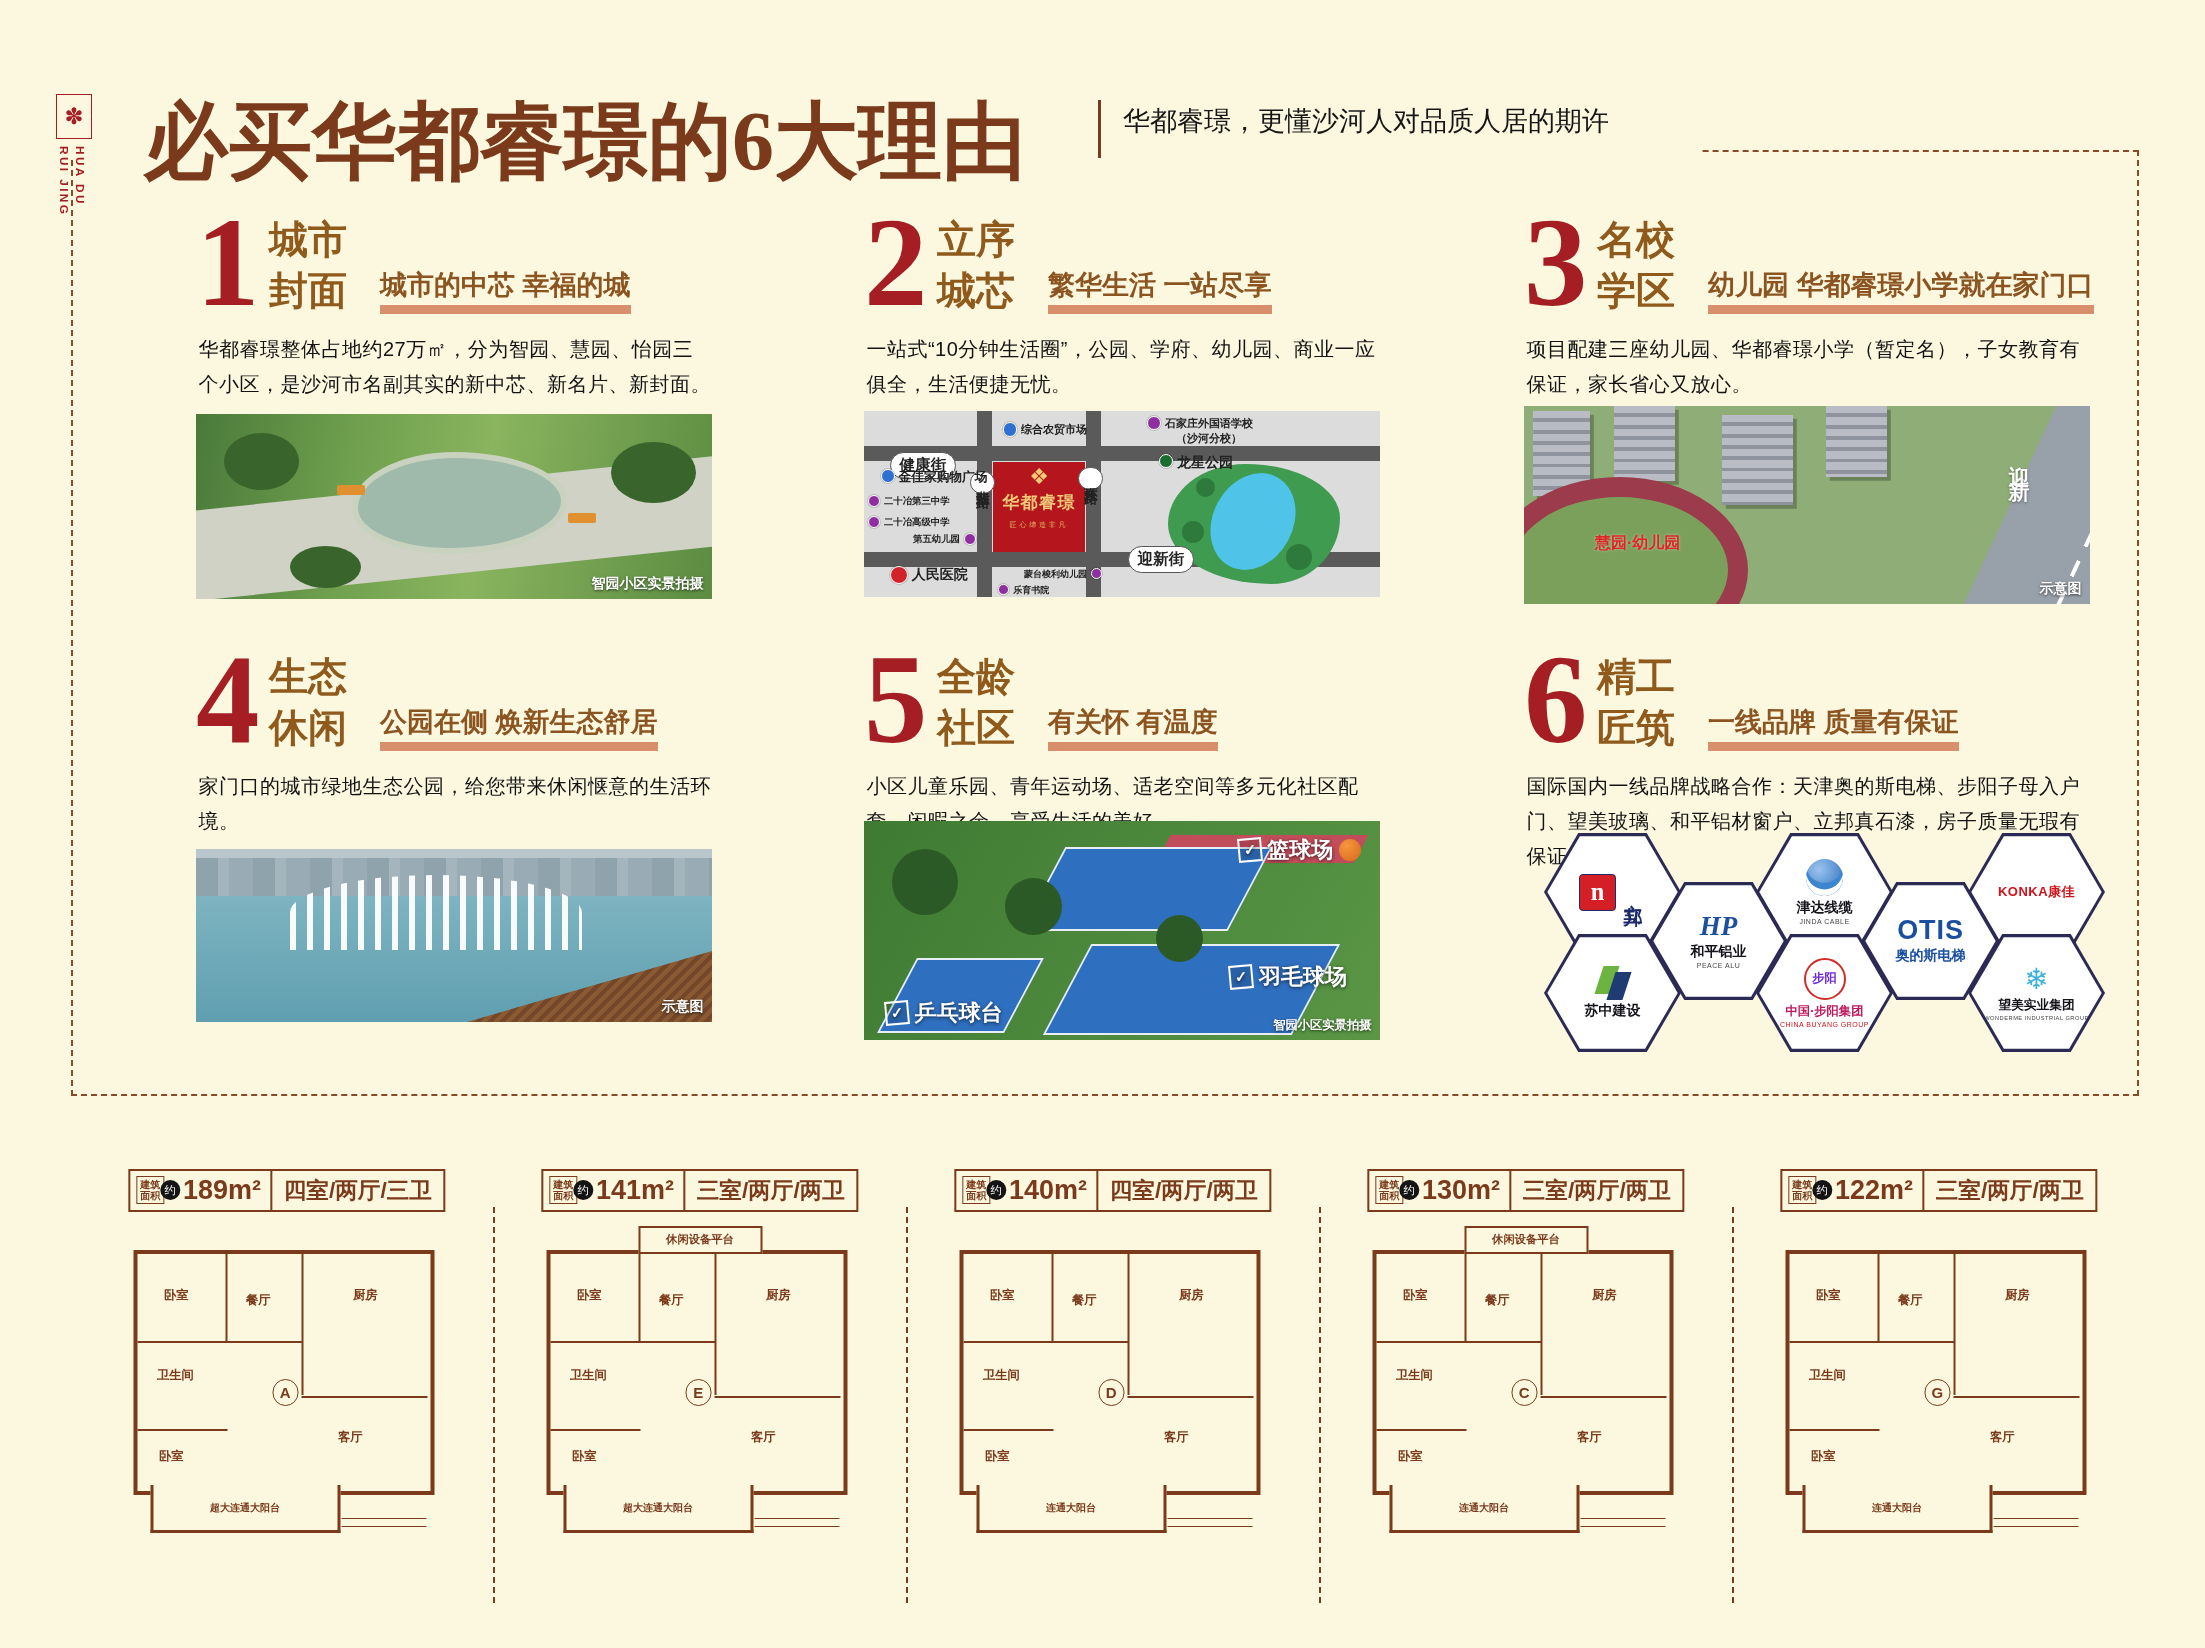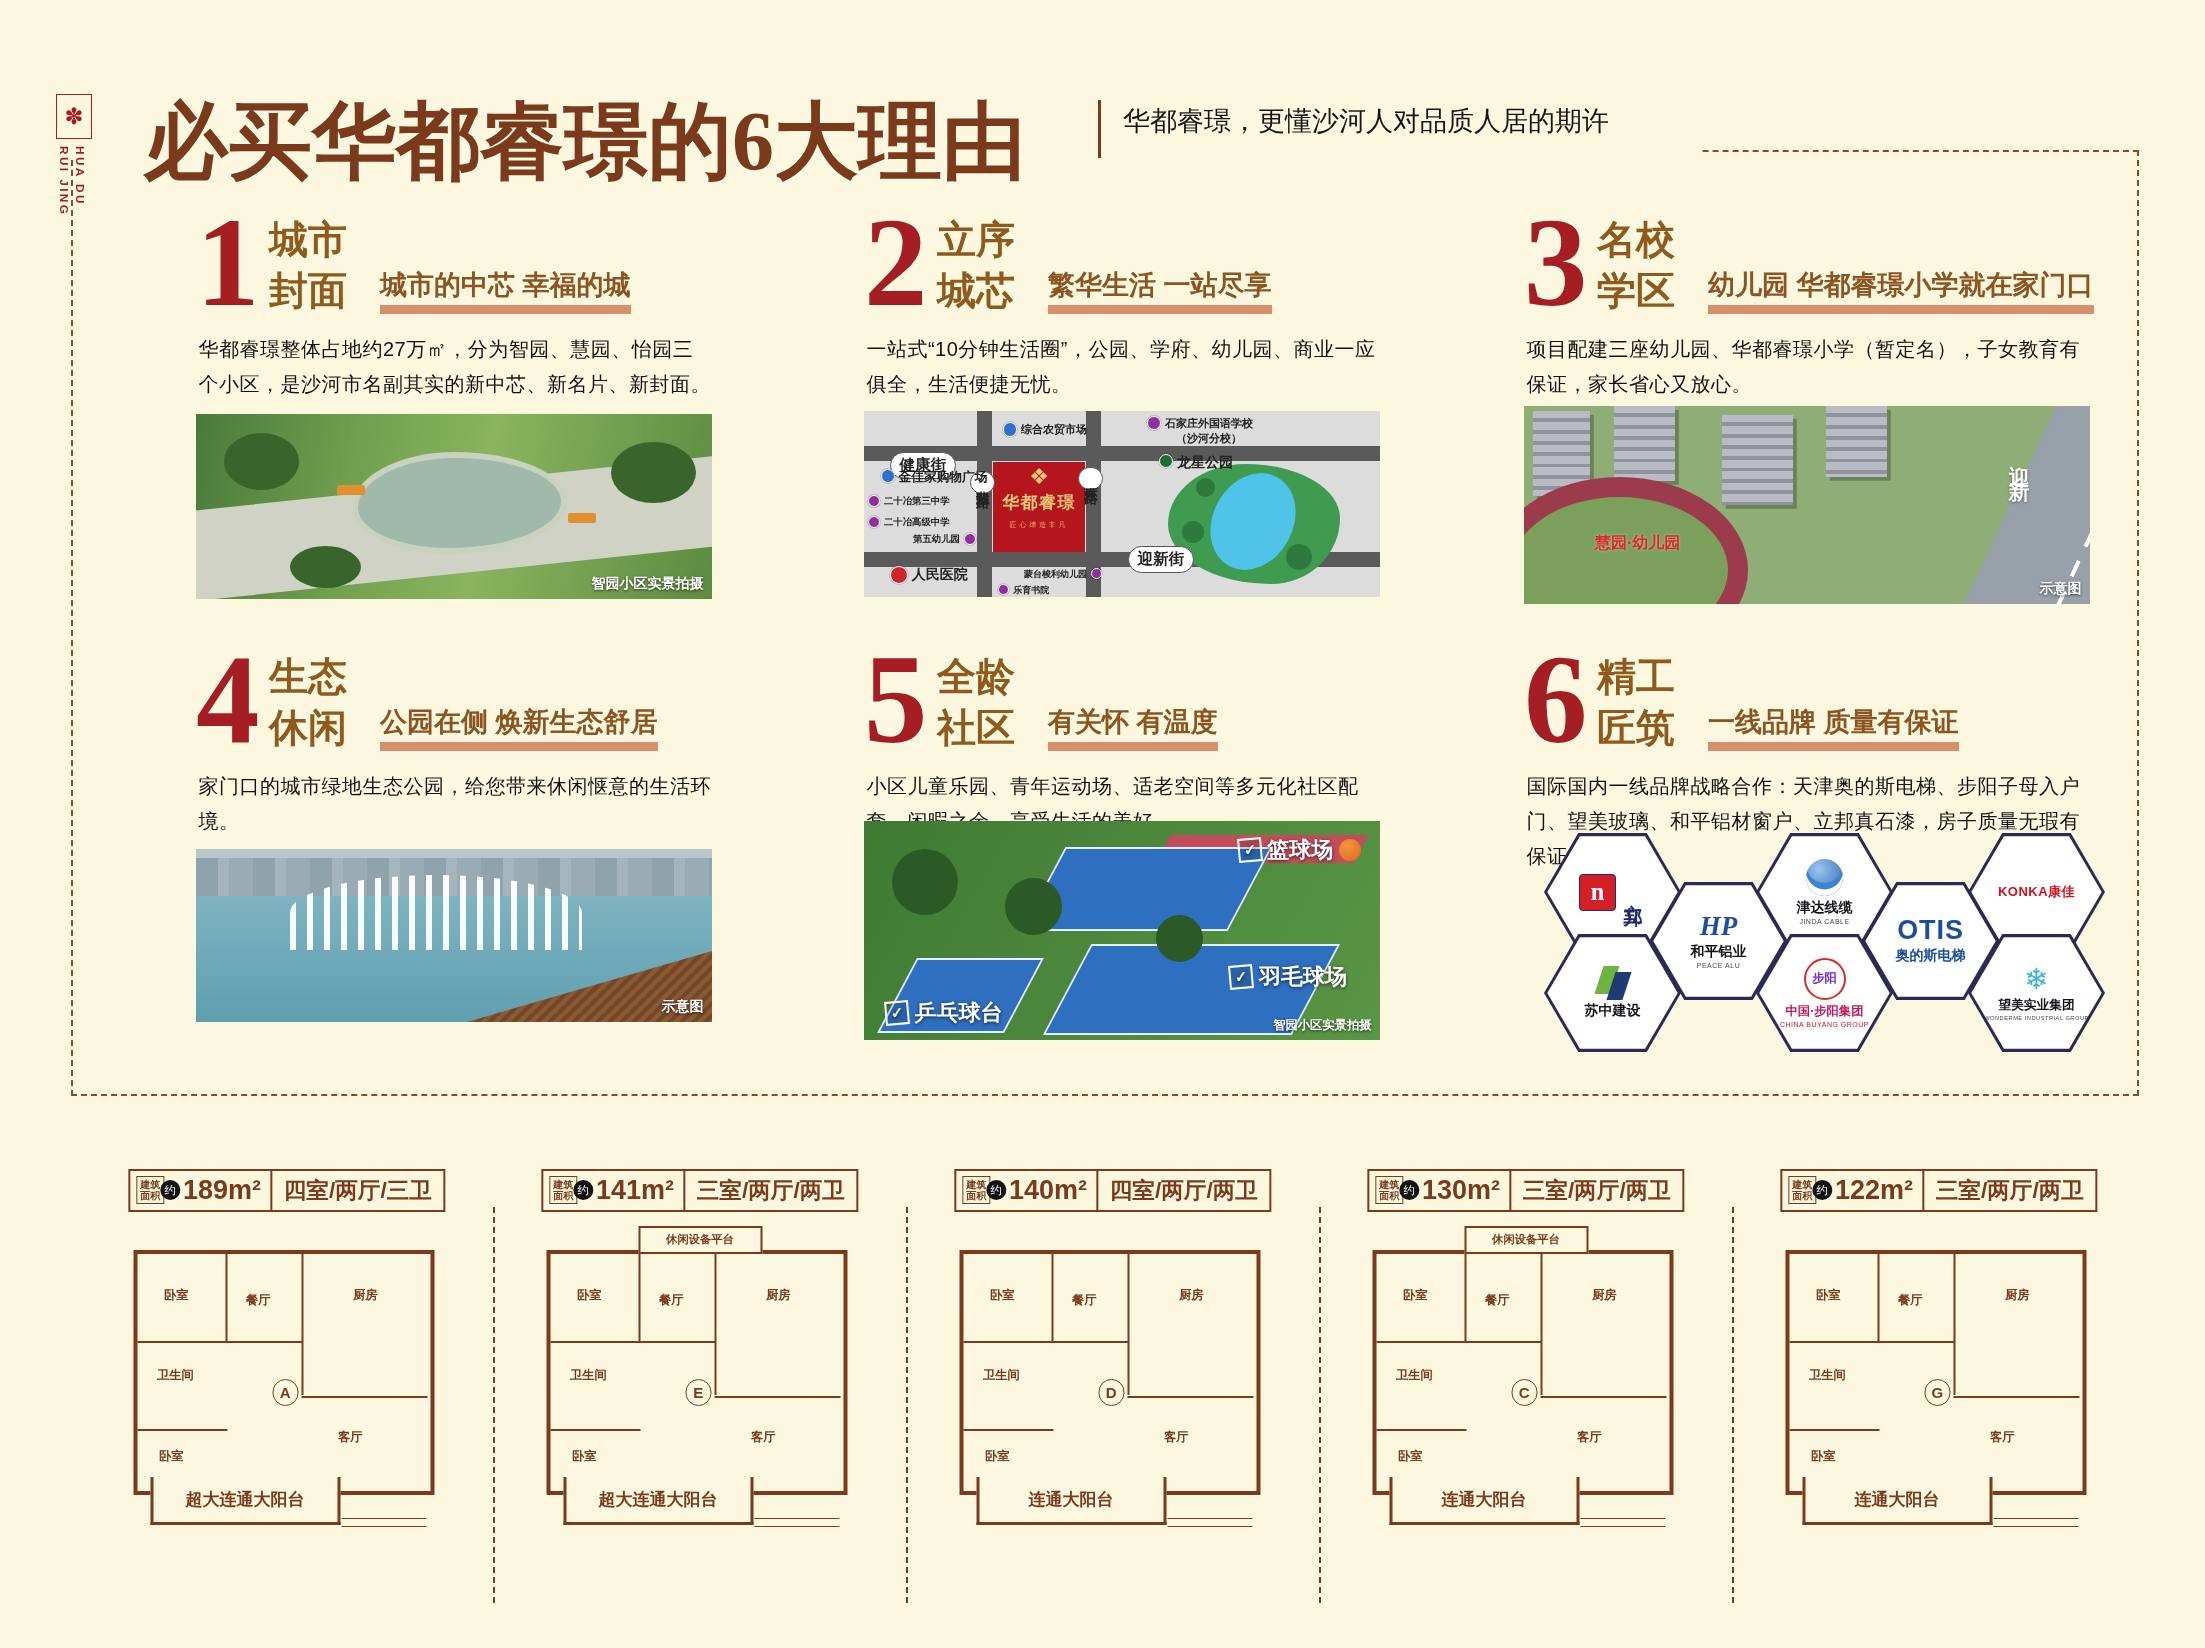--- a/index.html
+++ b/index.html
@@ -144,22 +144,22 @@
              font-size:11.3px;font-weight:bold;z-index:1;}
   .wall{position:absolute;}
   .w-v1{left:170px;top:28px;height:141px;border-left:2.8px solid #7B3A1B;}
   .w-v2{left:94px;top:28px;height:87px;border-left:2.8px solid #7B3A1B;}
   .w-h1{left:6.6px;top:115px;width:165px;border-top:2.8px solid #7B3A1B;}
   .w-h2{left:170px;top:170px;width:126px;border-top:2.8px solid #7B3A1B;}
   .w-h3{left:6.6px;top:203px;width:90px;border-top:2.8px solid #7B3A1B;}
   .room{position:absolute;font-size:12.3px;font-weight:bold;}
   .unit{position:absolute;left:141px;top:153px;width:24.5px;height:24.5px;border:1.9px solid #7B3A1B;border-radius:50%;
         font-size:15px;font-weight:bold;display:flex;align-items:center;justify-content:center;}
-  .p-balc{position:absolute;left:19px;top:251px;width:184px;height:45px;border:3.8px solid #7B3A1B;border-top:none;
-          display:flex;align-items:center;justify-content:center;font-size:17px;font-weight:bold;background:#FBF8DF;}
+  .p-balc{position:absolute;left:19px;top:259px;width:184px;height:45px;border:3.8px solid #7B3A1B;border-top:none;
+          display:flex;align-items:center;justify-content:center;font-size:10px;font-weight:bold;background:#FBF8DF;}
   .p-win{position:absolute;left:210px;top:292px;width:85px;height:6.6px;border-top:1.9px solid #7B3A1B;
          border-bottom:1.9px solid #7B3A1B;}
 </style>
 </head>
 <body>
 
 <div class="canvas">
 
   <div class="dashed-frame"></div>
   <div class="frame-patch"></div>

